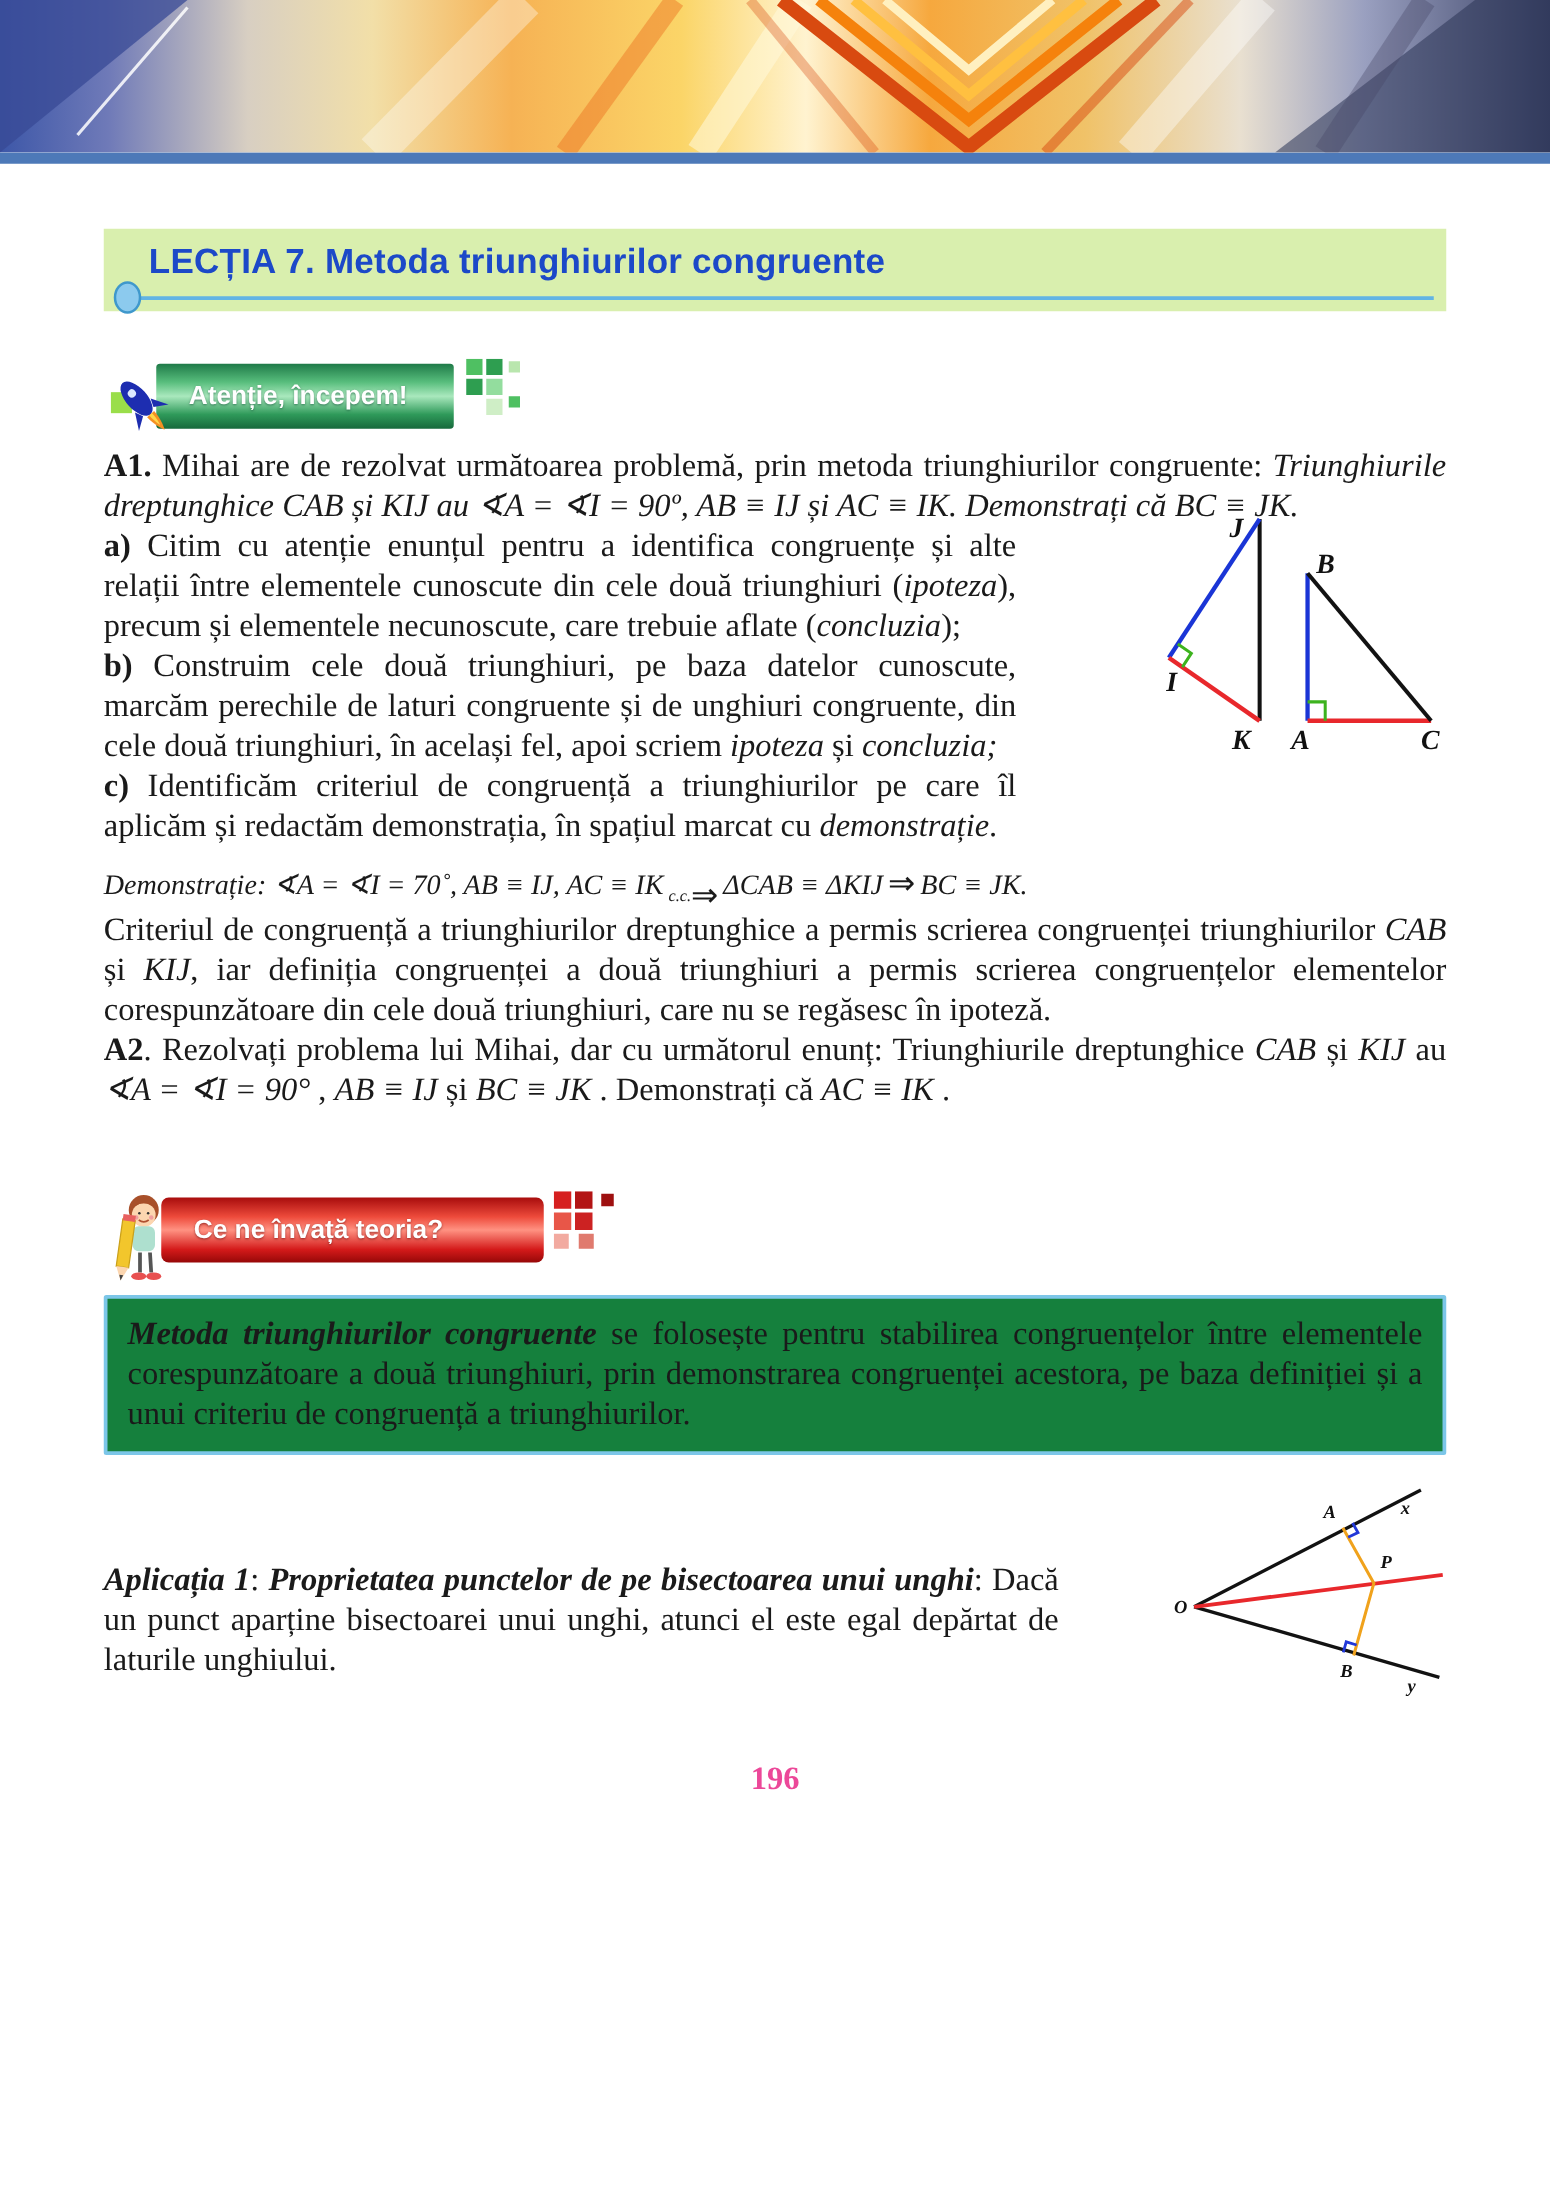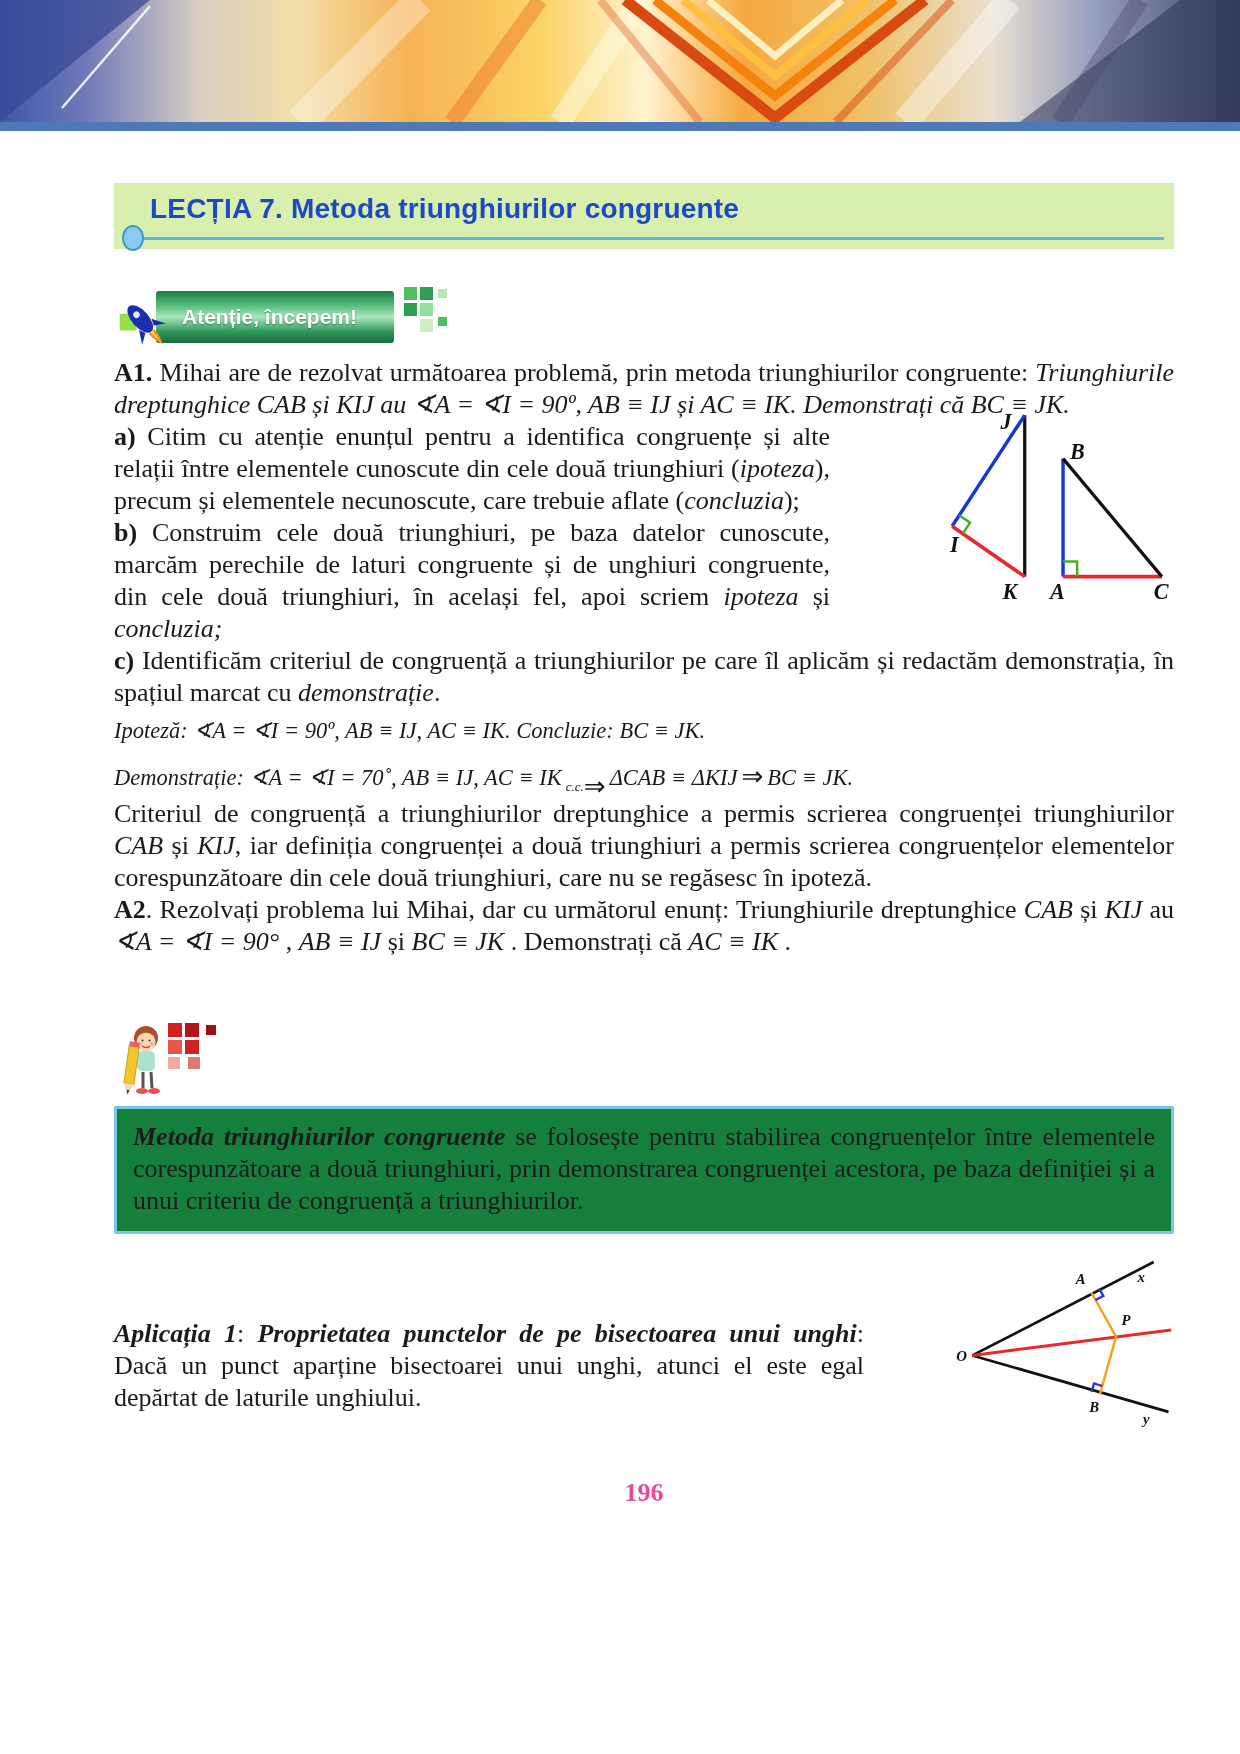--- a/index.html
+++ b/index.html
@@ -4,21 +4,21 @@
 <style>
   html,body{margin:0;padding:0;}
   body{
     width:1240px;height:1754px;background:#ffffff;position:relative;
     font-family:"Liberation Serif", serif;color:#1a1a1a;overflow:hidden;
   }
   
   .hero{width:1240px;height:122px;display:block;}
   .hero-bar{width:1240px;height:9px;background:#4d79b8;}
   
-  .content{padding:0 66px;margin-left:48px;}
+  .content{padding:0 83px;}
   
   .title-banner{
     margin-top:52px;background:#d9efae;position:relative;
     height:66px;box-sizing:border-box;padding:10px 20px 0 36px;
   }
   .title-banner h1{
     margin:0;font-family:"Liberation Sans", sans-serif;font-weight:bold;
     font-size:28px;color:#1c49c8;letter-spacing:0.2px;
   }
   .title-rule{position:absolute;left:28px;right:10px;bottom:9px;height:3px;background:#62b4e4;}
@@ -175,21 +175,20 @@
         <text class="vlabel" x="210" y="194">C</text>
       </svg>
     </div>
 
     <p class="para"><span class="lead-b">a)</span><span> Citim cu atenție enunțul pentru a identifica congruențe și alte relații între elementele cunoscute din cele două triunghiuri (</span><em>ipoteza</em><span>), precum și elementele necunoscute, care trebuie aflate (</span><em>concluzia</em><span>);</span></p>
     <p class="para"><span class="lead-b">b)</span><span> Construim cele două triunghiuri, pe baza datelor cunoscute, marcăm perechile de laturi congruente și de unghiuri congruente, din cele două triunghiuri, în același fel, apoi scriem </span><em>ipoteza</em><span> și </span><em>concluzia;</em></p>
     <p class="para"><span class="lead-b">c)</span><span> Identificăm criteriul de congruență a triunghiurilor pe care îl aplicăm și redactăm demonstrația, în spațiul marcat cu </span><em>demonstrație</em><span>.</span></p>
     <div class="clr"></div>
   </div>
 
-  <p class="mline"><span>Ipoteză</span><span>: </span><span>∢A = ∢I = 90º, AB ≡ IJ, AC ≡ IK. </span><span>Concluzie</span><span>: </span><span>BC ≡ JK.</span></p>
 
   <p class="mline demo-line"><span>Demonstrație</span><span>: </span><span>∢A = ∢I = 70˚, AB ≡ IJ, AC ≡ IK</span><span class="cc-stack">
         <span class="cc-note">c.c.</span>
         <span class="cc-arr">⇒</span>
       </span><span>ΔCAB ≡ ΔKIJ</span><span class="big-arr">⇒</span><span>BC ≡ JK.</span></p>
 
   <p class="para"><span>Criteriul de congruență a triunghiurilor dreptunghice a permis scrierea congruenței triunghiurilor </span><em>CAB</em><span> și </span><em>KIJ</em><span>, iar definiția congruenței a două triunghiuri a permis scrierea congruențelor elementelor corespunzătoare din cele două triunghiuri, care nu se regăsesc în ipoteză.</span></p>
 
   <p class="para"><span class="lead-b">A2</span><span>. Rezolvați problema lui Mihai, dar cu următorul enunț: Triunghiurile dreptunghice </span><em>CAB</em><span> și </span><em>KIJ</em><span> au </span><em>∢A = ∢I = 90° </em><span>, </span><em>AB ≡ IJ</em><span> și </span><em>BC ≡ JK</em><span> . Demonstrați că </span><em>AC ≡ IK</em><span> .</span></p>
 
@@ -208,20 +207,21 @@
         <rect x="10" y="22" width="10" height="38" fill="#f2c62c" stroke="#caa01a" stroke-width="1"></rect>
         <rect x="10" y="18" width="10" height="5" fill="#e86060"></rect>
         <polygon points="10,60 20,60 15,71" fill="#fcd6b0"></polygon>
         <polygon points="13.4,66.5 16.6,66.5 15,71" fill="#444"></polygon>
       </g>
       <line x1="27" y1="48" x2="27" y2="64" stroke="#555" stroke-width="3"></line>
       <line x1="35" y1="48" x2="36" y2="64" stroke="#555" stroke-width="3"></line>
       <ellipse cx="26" cy="67" rx="6" ry="3" fill="#e85050"></ellipse>
       <ellipse cx="38" cy="67" rx="6" ry="3" fill="#e85050"></ellipse>
     </svg>
+    <div class="pill red">Ce ne învață teoria?</div>
     <svg class="badge-squares" width="56" height="50" viewBox="0 0 56 50">
       <rect x="0" y="0" width="14" height="14" fill="#d62020"></rect>
         <rect x="17" y="0" width="14" height="14" fill="#b31414"></rect>
         <rect x="38" y="2" width="10" height="10" fill="#9e1010"></rect>
       <rect x="0" y="17" width="14" height="14" fill="#e85648"></rect>
         <rect x="17" y="17" width="14" height="14" fill="#cc2222"></rect>
       <rect x="0" y="34" width="12" height="12" fill="#f2aaa0"></rect>
         <rect x="20" y="34" width="12" height="12" fill="#e07a6e"></rect>
     </svg>
   </div>

